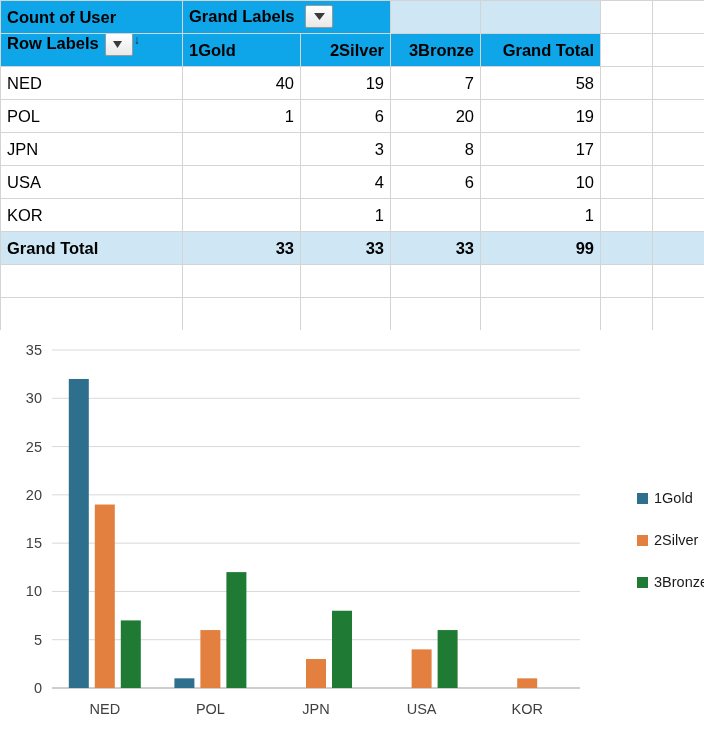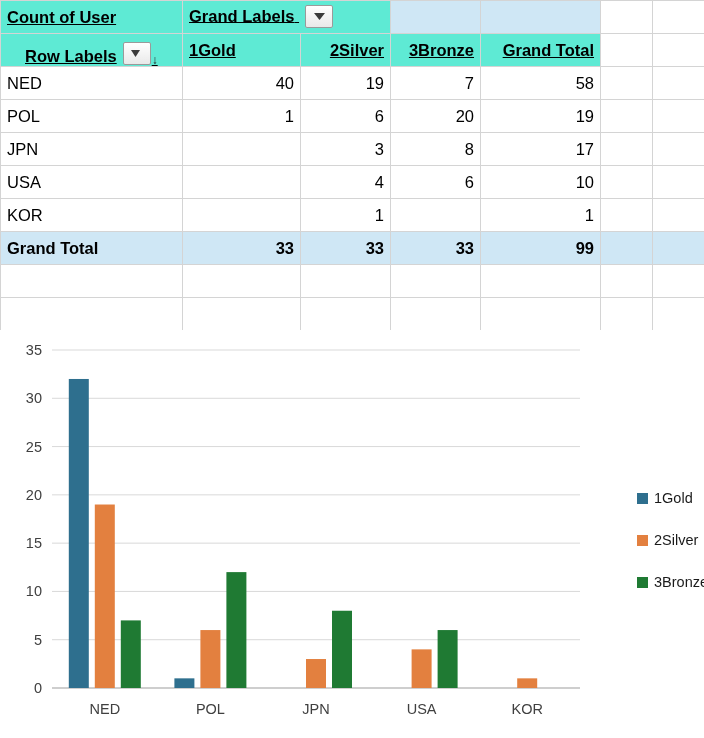--- a/index.html
+++ b/index.html
@@ -39,23 +39,22 @@
   }
   .col-a { width: 182px; }
   .col-b { width: 118px; }
   .col-c { width: 90px; }
   .col-d { width: 90px; }
   .col-e { width: 120px; }
   .col-f { width: 52px; }
   .col-g { width: 52px; }
 
   .hdr {
-    background: #5eead4;
+    background: #0ea5e9;
     font-weight: bold;
-    text-decoration: underline;
   }
   .hdr-plain {
     background: #cfe7f5;
   }
   .num { text-align: right; }
   .total-row td {
     background: #cfe7f5;
     font-weight: bold;
   }
   .blank-row td { background: #ffffff; }
@@ -70,23 +69,22 @@
     background: linear-gradient(#ffffff, #e9e9e9);
     border-radius: 2px;
     margin-left: 6px;
     vertical-align: middle;
     position: relative;
     top: -1px;
   }
   .filter-btn svg { display: block; }
   .rowlabel-cell {
     display: flex;
-    align-items: flex-end;
+    align-items: flex-start;
     height: 100%;
-    margin-left: 18px;
   }
   .sort-arrow {
     font-size: 12px;
     line-height: 1;
     margin-left: 1px;
     color: #222;
   }
 
   
   .chart-area {

